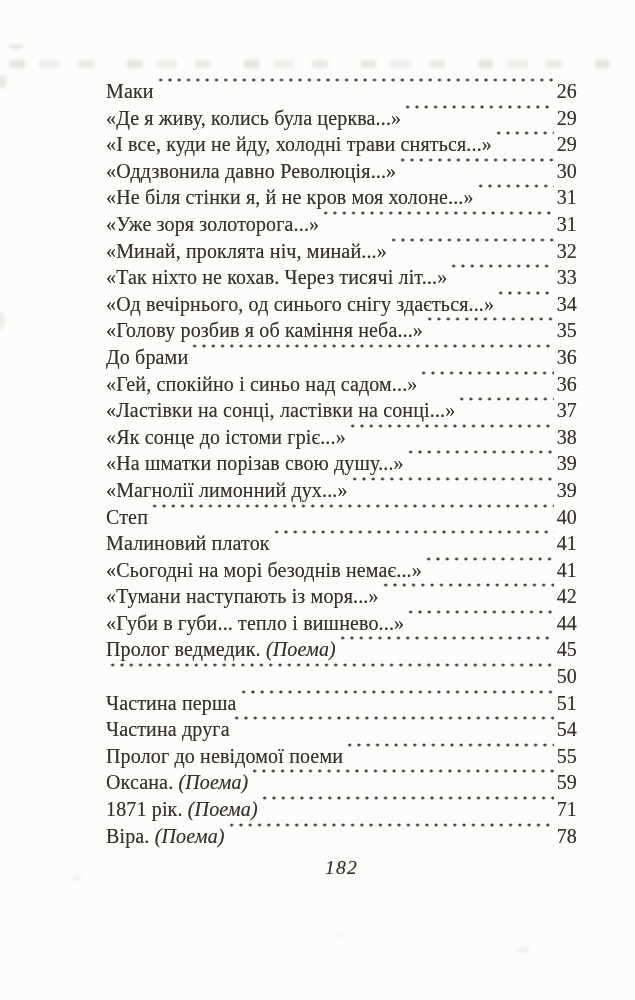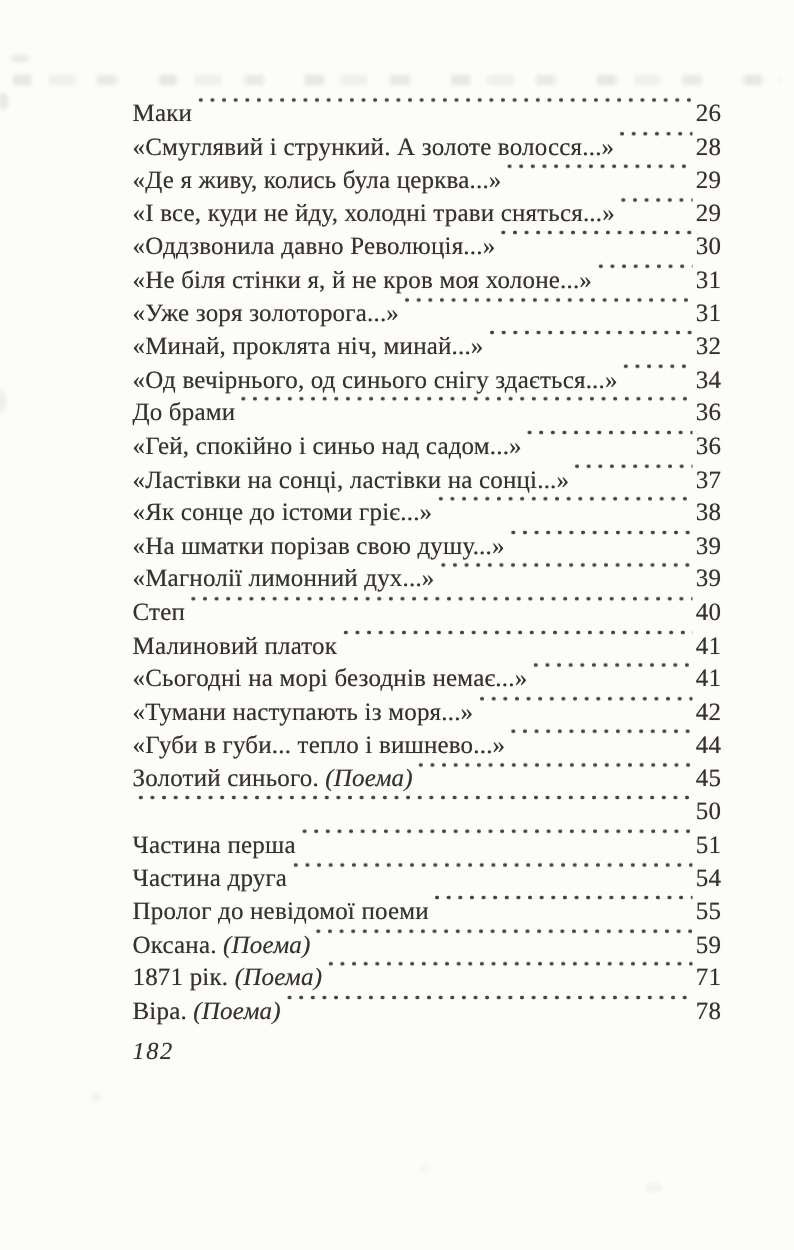--- a/index.html
+++ b/index.html
@@ -76,21 +76,21 @@
     align-self: baseline;
     background-image: radial-gradient(circle, var(--ink) 1.3px, rgba(0,0,0,0) 1.75px);
     background-size: 9.3px 4px;
     background-position: left bottom;
     background-repeat: repeat-x;
     opacity: .92;
   }
   .num { flex: 0 0 auto; }
   .folio {
     margin-top: 8px;
-    text-align: left;
+    text-align: center;
     font-style: italic;
     font-size: 19.5px;
     letter-spacing: 1.2px;
     text-shadow: 0 0 .6px rgba(54,49,43,.5);
   }
 </style>
 </head>
 <body>
 
 <div class="page">
@@ -103,25 +103,20 @@
   <div class="speck s6"></div>
 
   <div class="content">
     <div class="toc-list">
         <div class="row">
           <span class="title"><span class="pre">Маки</span><i class="it"></i></span>
           <span class="leader"></span>
           <span class="num">26</span>
         </div>
         <div class="row">
-          <span class="title"><span class="pre">«Смуглявий і стрункий. А золоте волосся...»</span><i class="it"></i></span>
-          <span class="leader"></span>
-          <span class="num">28</span>
-        </div>
-        <div class="row">
           <span class="title"><span class="pre">«Де я живу, колись була церква...»</span><i class="it"></i></span>
           <span class="leader"></span>
           <span class="num">29</span>
         </div>
         <div class="row">
           <span class="title"><span class="pre">«І все, куди не йду, холодні трави сняться...»</span><i class="it"></i></span>
           <span class="leader"></span>
           <span class="num">29</span>
         </div>
         <div class="row">
@@ -138,25 +133,35 @@
           <span class="title"><span class="pre">«Уже зоря золоторога...»</span><i class="it"></i></span>
           <span class="leader"></span>
           <span class="num">31</span>
         </div>
         <div class="row">
           <span class="title"><span class="pre">«Минай, проклята ніч, минай...»</span><i class="it"></i></span>
           <span class="leader"></span>
           <span class="num">32</span>
         </div>
         <div class="row">
+          <span class="title"><span class="pre">«Так ніхто не кохав. Через тисячі літ...»</span><i class="it"></i></span>
+          <span class="leader"></span>
+          <span class="num">33</span>
+        </div>
+        <div class="row">
           <span class="title"><span class="pre">«Од вечірнього, од синього снігу здається...»</span><i class="it"></i></span>
           <span class="leader"></span>
           <span class="num">34</span>
         </div>
         <div class="row">
+          <span class="title"><span class="pre">«Голову розбив я об каміння неба...»</span><i class="it"></i></span>
+          <span class="leader"></span>
+          <span class="num">35</span>
+        </div>
+        <div class="row">
           <span class="title"><span class="pre">До брами</span><i class="it"></i></span>
           <span class="leader"></span>
           <span class="num">36</span>
         </div>
         <div class="row">
           <span class="title"><span class="pre">«Гей, спокійно і синьо над садом...»</span><i class="it"></i></span>
           <span class="leader"></span>
           <span class="num">36</span>
         </div>
         <div class="row">
@@ -198,21 +203,21 @@
           <span class="title"><span class="pre">«Тумани наступають із моря...»</span><i class="it"></i></span>
           <span class="leader"></span>
           <span class="num">42</span>
         </div>
         <div class="row">
           <span class="title"><span class="pre">«Губи в губи... тепло і вишнево...»</span><i class="it"></i></span>
           <span class="leader"></span>
           <span class="num">44</span>
         </div>
         <div class="row">
-          <span class="title"><span class="pre">Золотий синього. </span><i class="it">(Поема)</i></span>
+          <span class="title"><span class="pre">Пролог ведмедик. </span><i class="it">(Поема)</i></span>
           <span class="leader"></span>
           <span class="num">45</span>
         </div>
         <div class="row">
           <span class="leader"></span>
           <span class="num">50</span>
         </div>
         <div class="row">
           <span class="title"><span class="pre">Частина перша</span><i class="it"></i></span>
           <span class="leader"></span>

